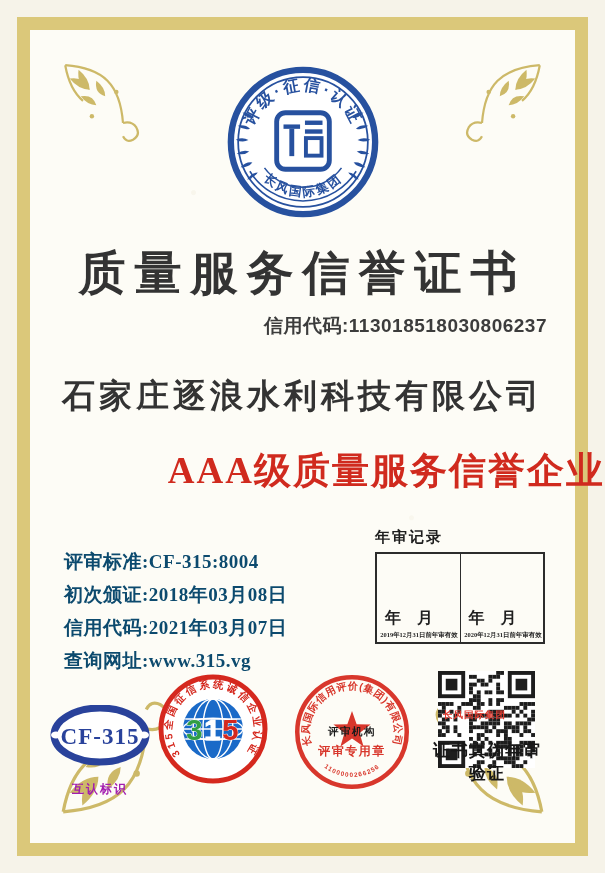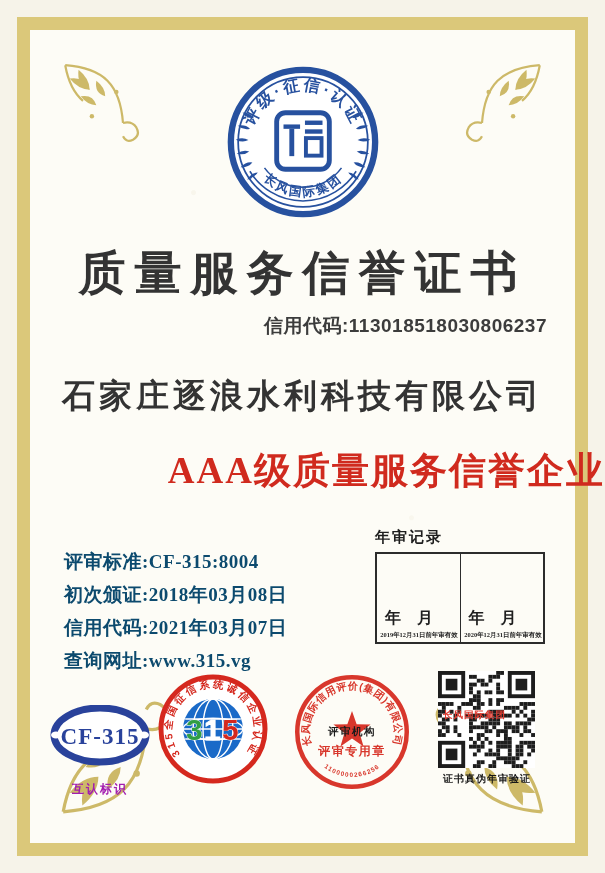--- a/index.html
+++ b/index.html
@@ -63,22 +63,22 @@
   .cf-oval { position:absolute; left:50px; top:705px; }
   .cf-caption { position:absolute; left:50px; top:781px; width:100px; text-align:center;
     font-family:"Liberation Serif", serif; font-size:12px; font-weight:bold; color:#a21caf; letter-spacing:2px; }
 
   .globe-seal { position:absolute; left:156px; top:672px; }
   .red-seal  { position:absolute; left:292px; top:672px; }
 
   .qr-wrap { position:absolute; left:438px; top:671px; width:97px; height:97px; background:#fff; }
   .qr-overlay { position:absolute; left:5px; top:38px; font-size:9.5px; font-weight:bold;
     color:#e0392f; letter-spacing:1px; white-space:nowrap; }
-  .qr-caption { position:absolute; left:426px; top:772px; width:122px; text-align:center;
-    font-family:"Liberation Serif", serif; font-size:10px; font-weight:bold; color:#171717; letter-spacing:1px; }
+  .qr-caption { position:absolute; left:426px; top:739px; width:122px; text-align:center;
+    font-family:"Liberation Serif", serif; font-size:17px; font-weight:bold; color:#171717; letter-spacing:1px; }
 </style>
 </head>
 <body>
 
 <div class="page">
   <div class="frame">
 
     <div class="corner tl">
       <svg width="80" height="80" viewBox="0 0 72 72">
         <g stroke="currentColor" stroke-width="2" fill="none">

